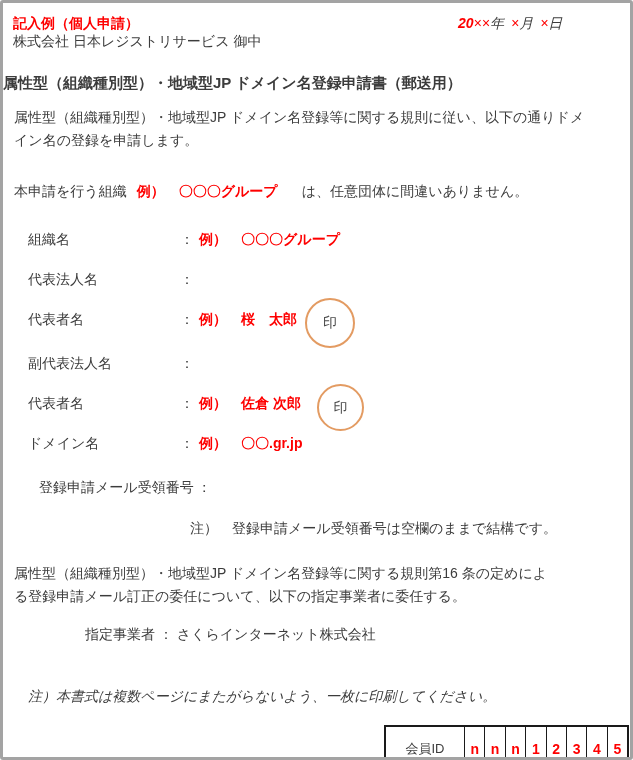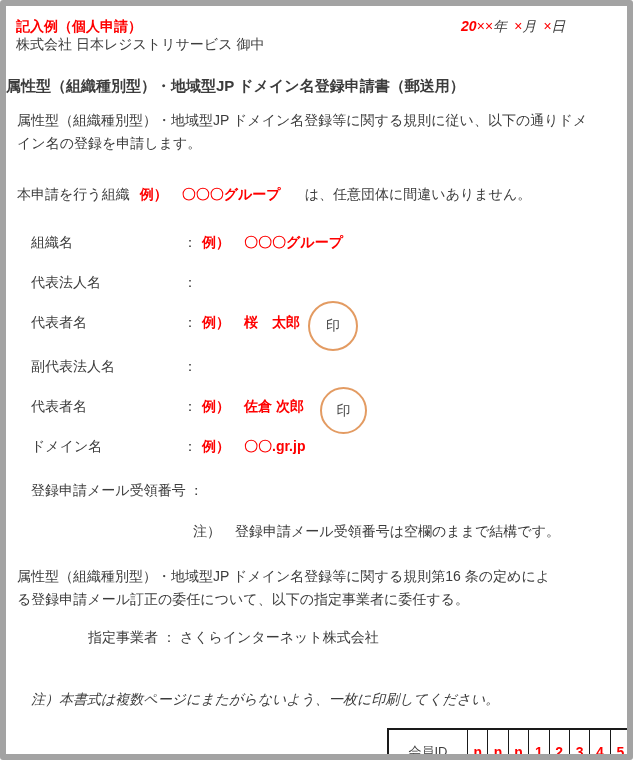--- a/index.html
+++ b/index.html
@@ -2,21 +2,21 @@
 <html><head>
 <meta charset="utf-8">
 <style>
   * { margin: 0; padding: 0; box-sizing: border-box; }
   html, body { background: #fff; }
   .page {
     position: relative;
     width: 633px;
     height: 760px;
     background: #ffffff;
-    border: 6px solid #a3a3a3;
+    border: 3px solid #a3a3a3;
     border-radius: 3px;
     font-family: "Liberation Sans", "DejaVu Sans", sans-serif;
     font-size: 14px;
     color: #3c3c3c;
     overflow: hidden;
   }
   .abs { position: absolute; white-space: nowrap; }
   .red { color: #fe0000; }
   .bold { font-weight: bold; }
 
@@ -43,21 +43,21 @@
   .stamp {
     position: absolute;
     border: 2px solid #e39b62;
     border-radius: 50%;
     display: flex; align-items: center; justify-content: center;
     color: #4a4a4a; font-size: 14px;
   }
   .stamp-1 { left: 302px; top: 295px; width: 50px; height: 50px; }
   .stamp-2 { left: 314px; top: 381px; width: 47px; height: 47px; }
 
-  .mail-receipt { left: 25px; top: 476px; font-family: Liberation Serif, serif; }
+  .mail-receipt { left: 36px; top: 476px; font-family: Liberation Serif, serif; }
   .mail-note { left: 187px; top: 517px; }
 
   .delegation-1 { left: 11px; top: 562px; }
   .delegation-2 { left: 11px; top: 585px; }
   .provider { left: 82px; top: 623px; }
 
   .footer-note { left: 25px; top: 685px; font-style: italic; }
 
   .member-table {
     left: 381px; top: 722px;

